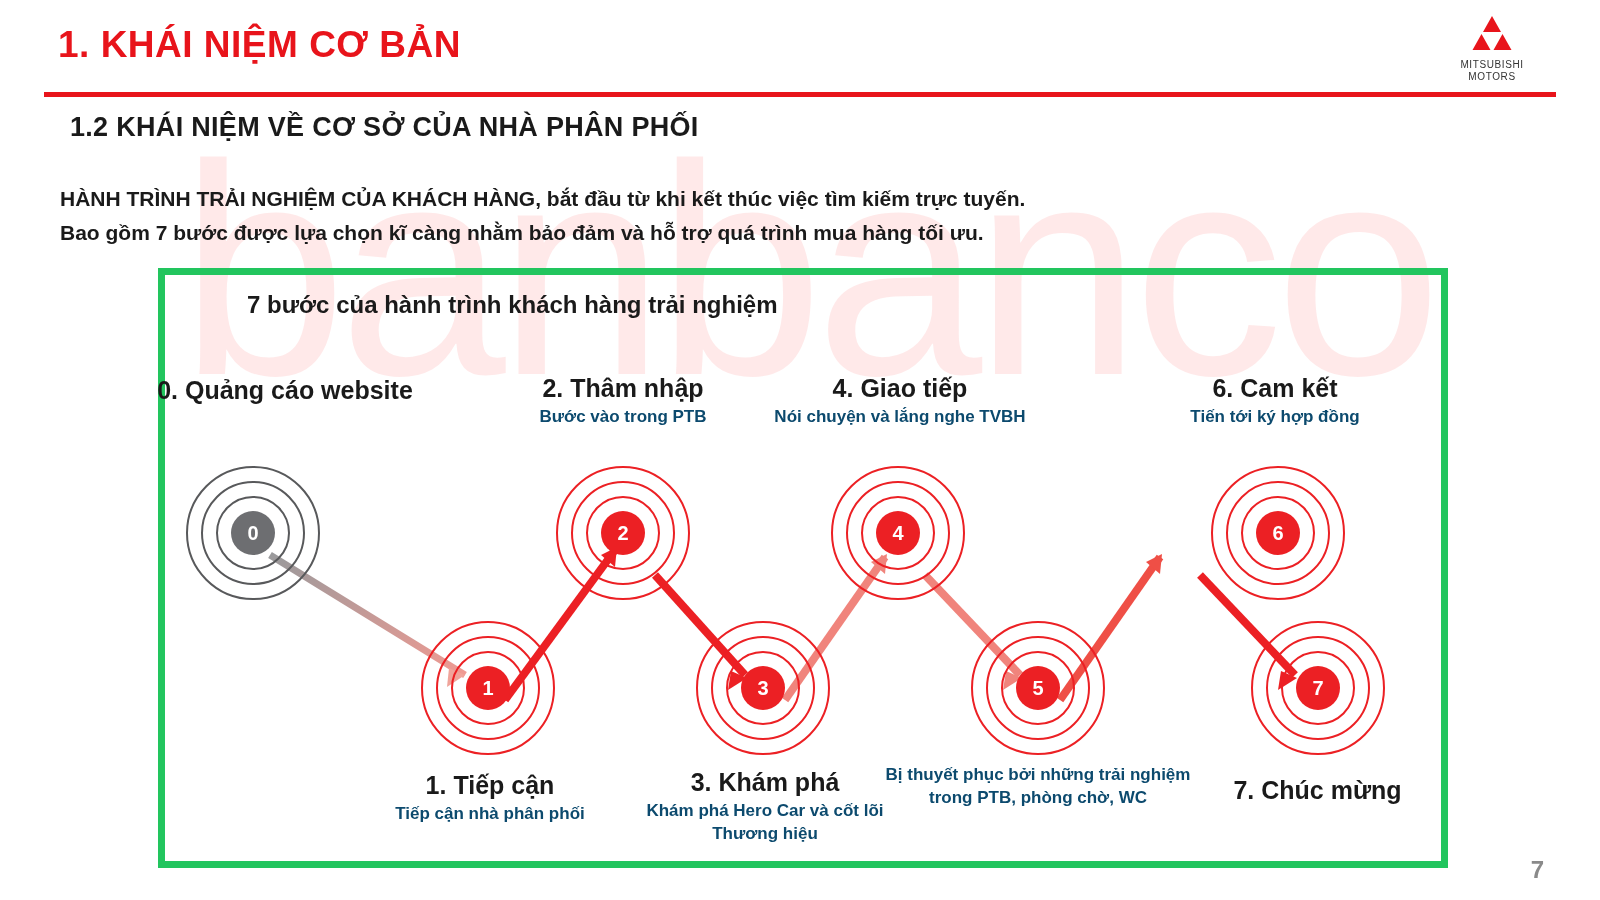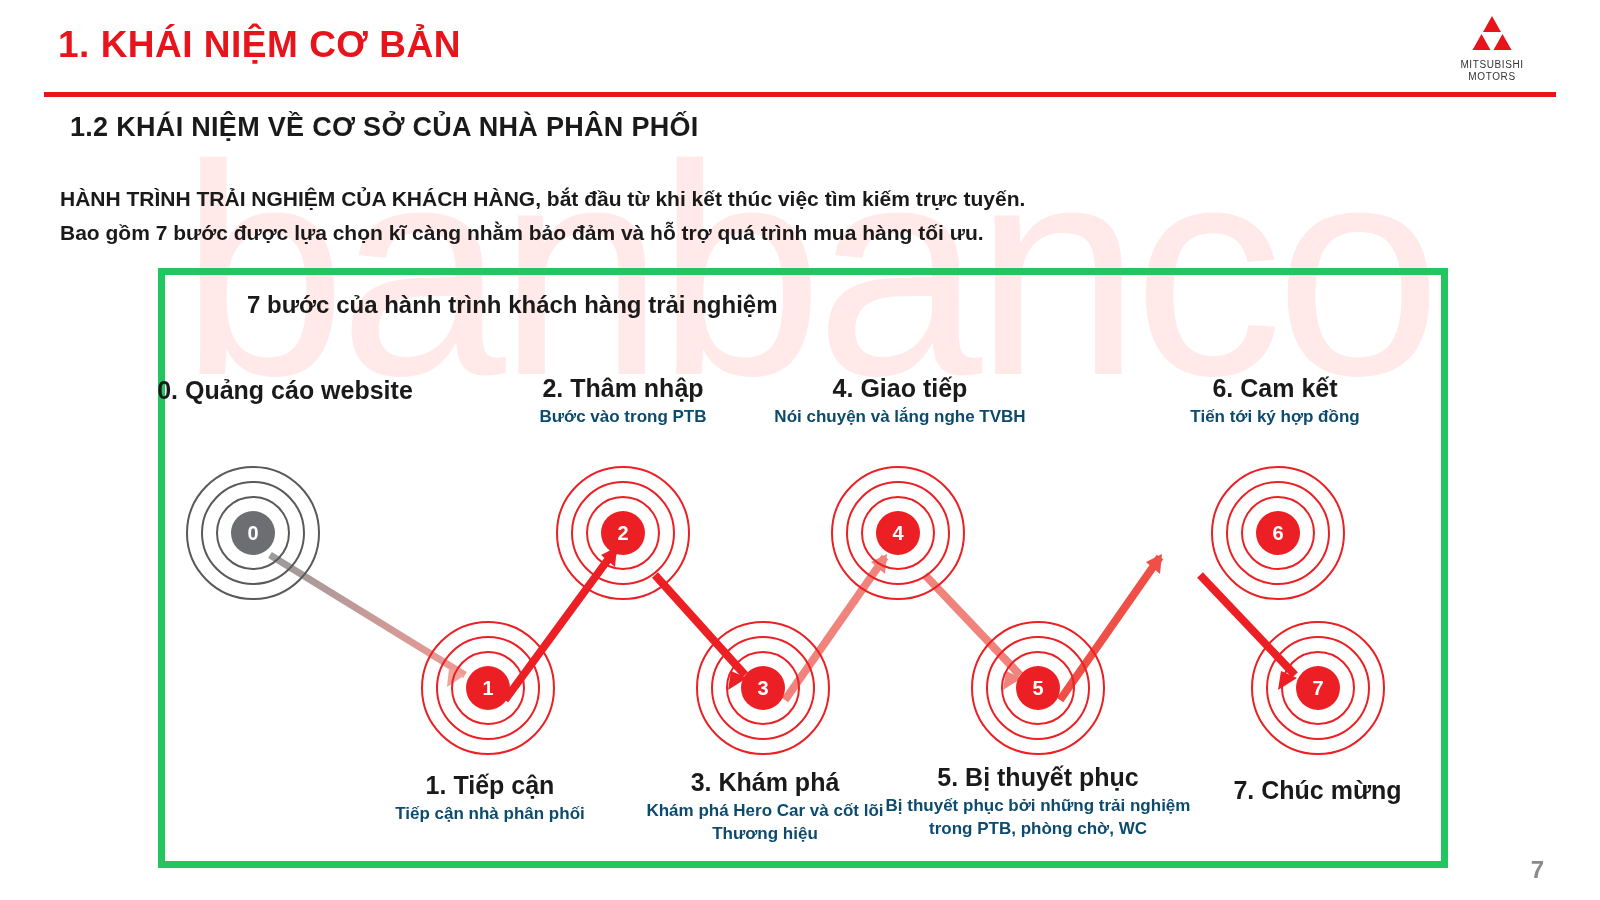--- a/index.html
+++ b/index.html
@@ -303,21 +303,20 @@
 
   <div class="node red" style="left:805px; top:345px; width:136px; height:136px;">
     <div class="rings">
       <div class="ring r1"></div>
       <div class="ring r2"></div>
       <div class="ring r3"></div>
     </div>
     <div class="dot">5</div>
   </div>
   <div class="label" style="left:718px; top:487px; width:310px;">
-    <span class="head">5. Bị thuyết phục</span>
     <span class="sub">Bị thuyết phục bởi những trải nghiệm trong PTB, phòng chờ, WC</span>
   </div>
 
   <div class="node red" style="left:1045px; top:190px; width:136px; height:136px;">
     <div class="rings">
       <div class="ring r1"></div>
       <div class="ring r2"></div>
       <div class="ring r3"></div>
     </div>
     <div class="dot">6</div>

